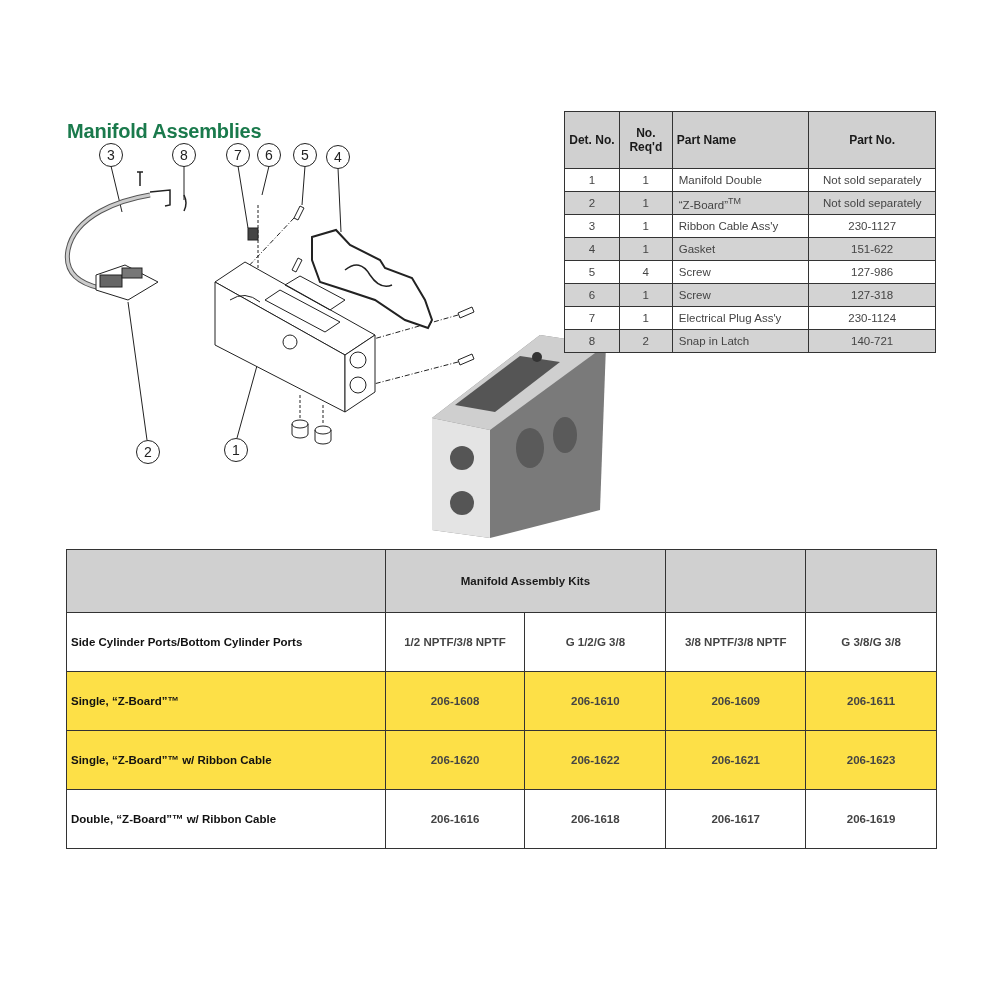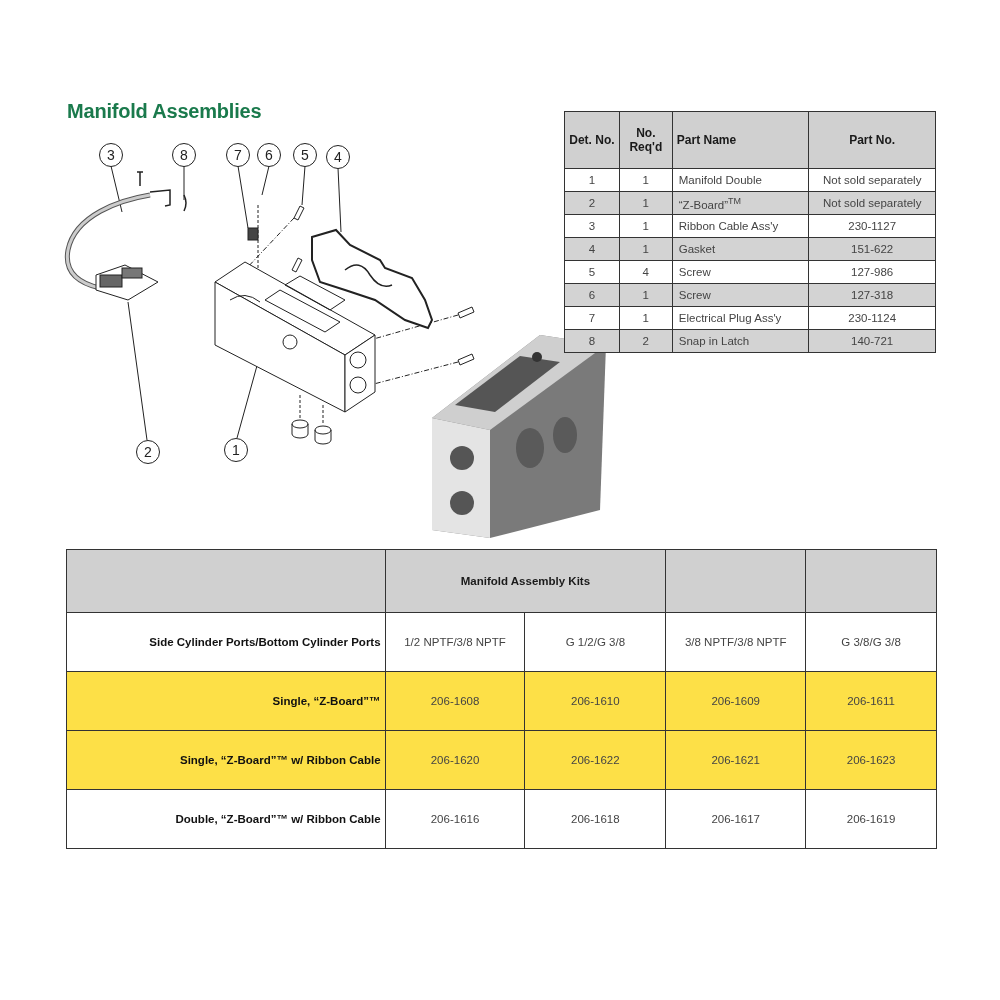--- a/index.html
+++ b/index.html
@@ -1,17 +1,17 @@
 <!DOCTYPE html>
 <html><head>
 <meta charset="utf-8">
 <style>
   html, body { margin:0; padding:0; background:#ffffff; }
   body { width:1000px; height:1000px; position:relative; overflow:hidden; font-family:"Liberation Sans", sans-serif; color:#222; }
-  .title { position:absolute; left:67px; top:100px; font-size:20px; font-weight:bold; color:#1a7a4c; letter-spacing:-0.2px; }
+  .title { position:absolute; left:67px; top:120px; font-size:20px; font-weight:bold; color:#1a7a4c; letter-spacing:-0.2px; }
   .callout { position:absolute; width:22px; height:22px; border:1.2px solid #222; border-radius:50%; background:#fff; font-size:14px; text-align:center; line-height:22px; color:#222; }
   svg.diagram { position:absolute; left:0; top:0; }
 
   table { border-collapse:collapse; position:absolute; font-family:"Liberation Sans", sans-serif; }
   td, th { border:1px solid #333; }
 
   
   .parts { left:564px; top:111px; width:372px; font-size:11.5px; }
   .parts th { background:#d0d0d0; font-weight:bold; font-size:12px; height:40px; padding:8px 4px; color:#1a1a1a; font-stretch:condensed; }
   .parts td { height:22px; padding:0 6px; color:#444; }
@@ -19,22 +19,22 @@
   .parts .c { text-align:center; }
   .parts .l { text-align:left; }
   .parts th.l { text-align:left; }
   .parts sup { font-size:9px; }
 
   
   .kits { left:66px; top:549px; width:871px; font-size:11.5px; }
   .kits td { height:26px; padding:16px 4px; color:#444; }
   .kits tr.hdr td { background:#d0d0d0; height:30px; font-weight:bold; color:#1a1a1a; text-align:center; }
   .kits tr.g td { background:#fde047; }
-  .kits td.lab { font-weight:bold; color:#111; text-align:right; }
-  .kits td.v { text-align:center; }
+  .kits td.lab { font-weight:bold; color:#111; text-align:left; }
+  .kits td.v { text-align:center;font-weight:bold; }
 </style>
 </head>
 <body>
 
 <div class="title">Manifold Assemblies</div>
 
 <svg class="diagram" width="1000" height="1000" viewBox="0 0 1000 1000">
   <g stroke="#222" fill="none" stroke-width="1">
 
     <line x1="111" y1="166" x2="122" y2="212"></line>

